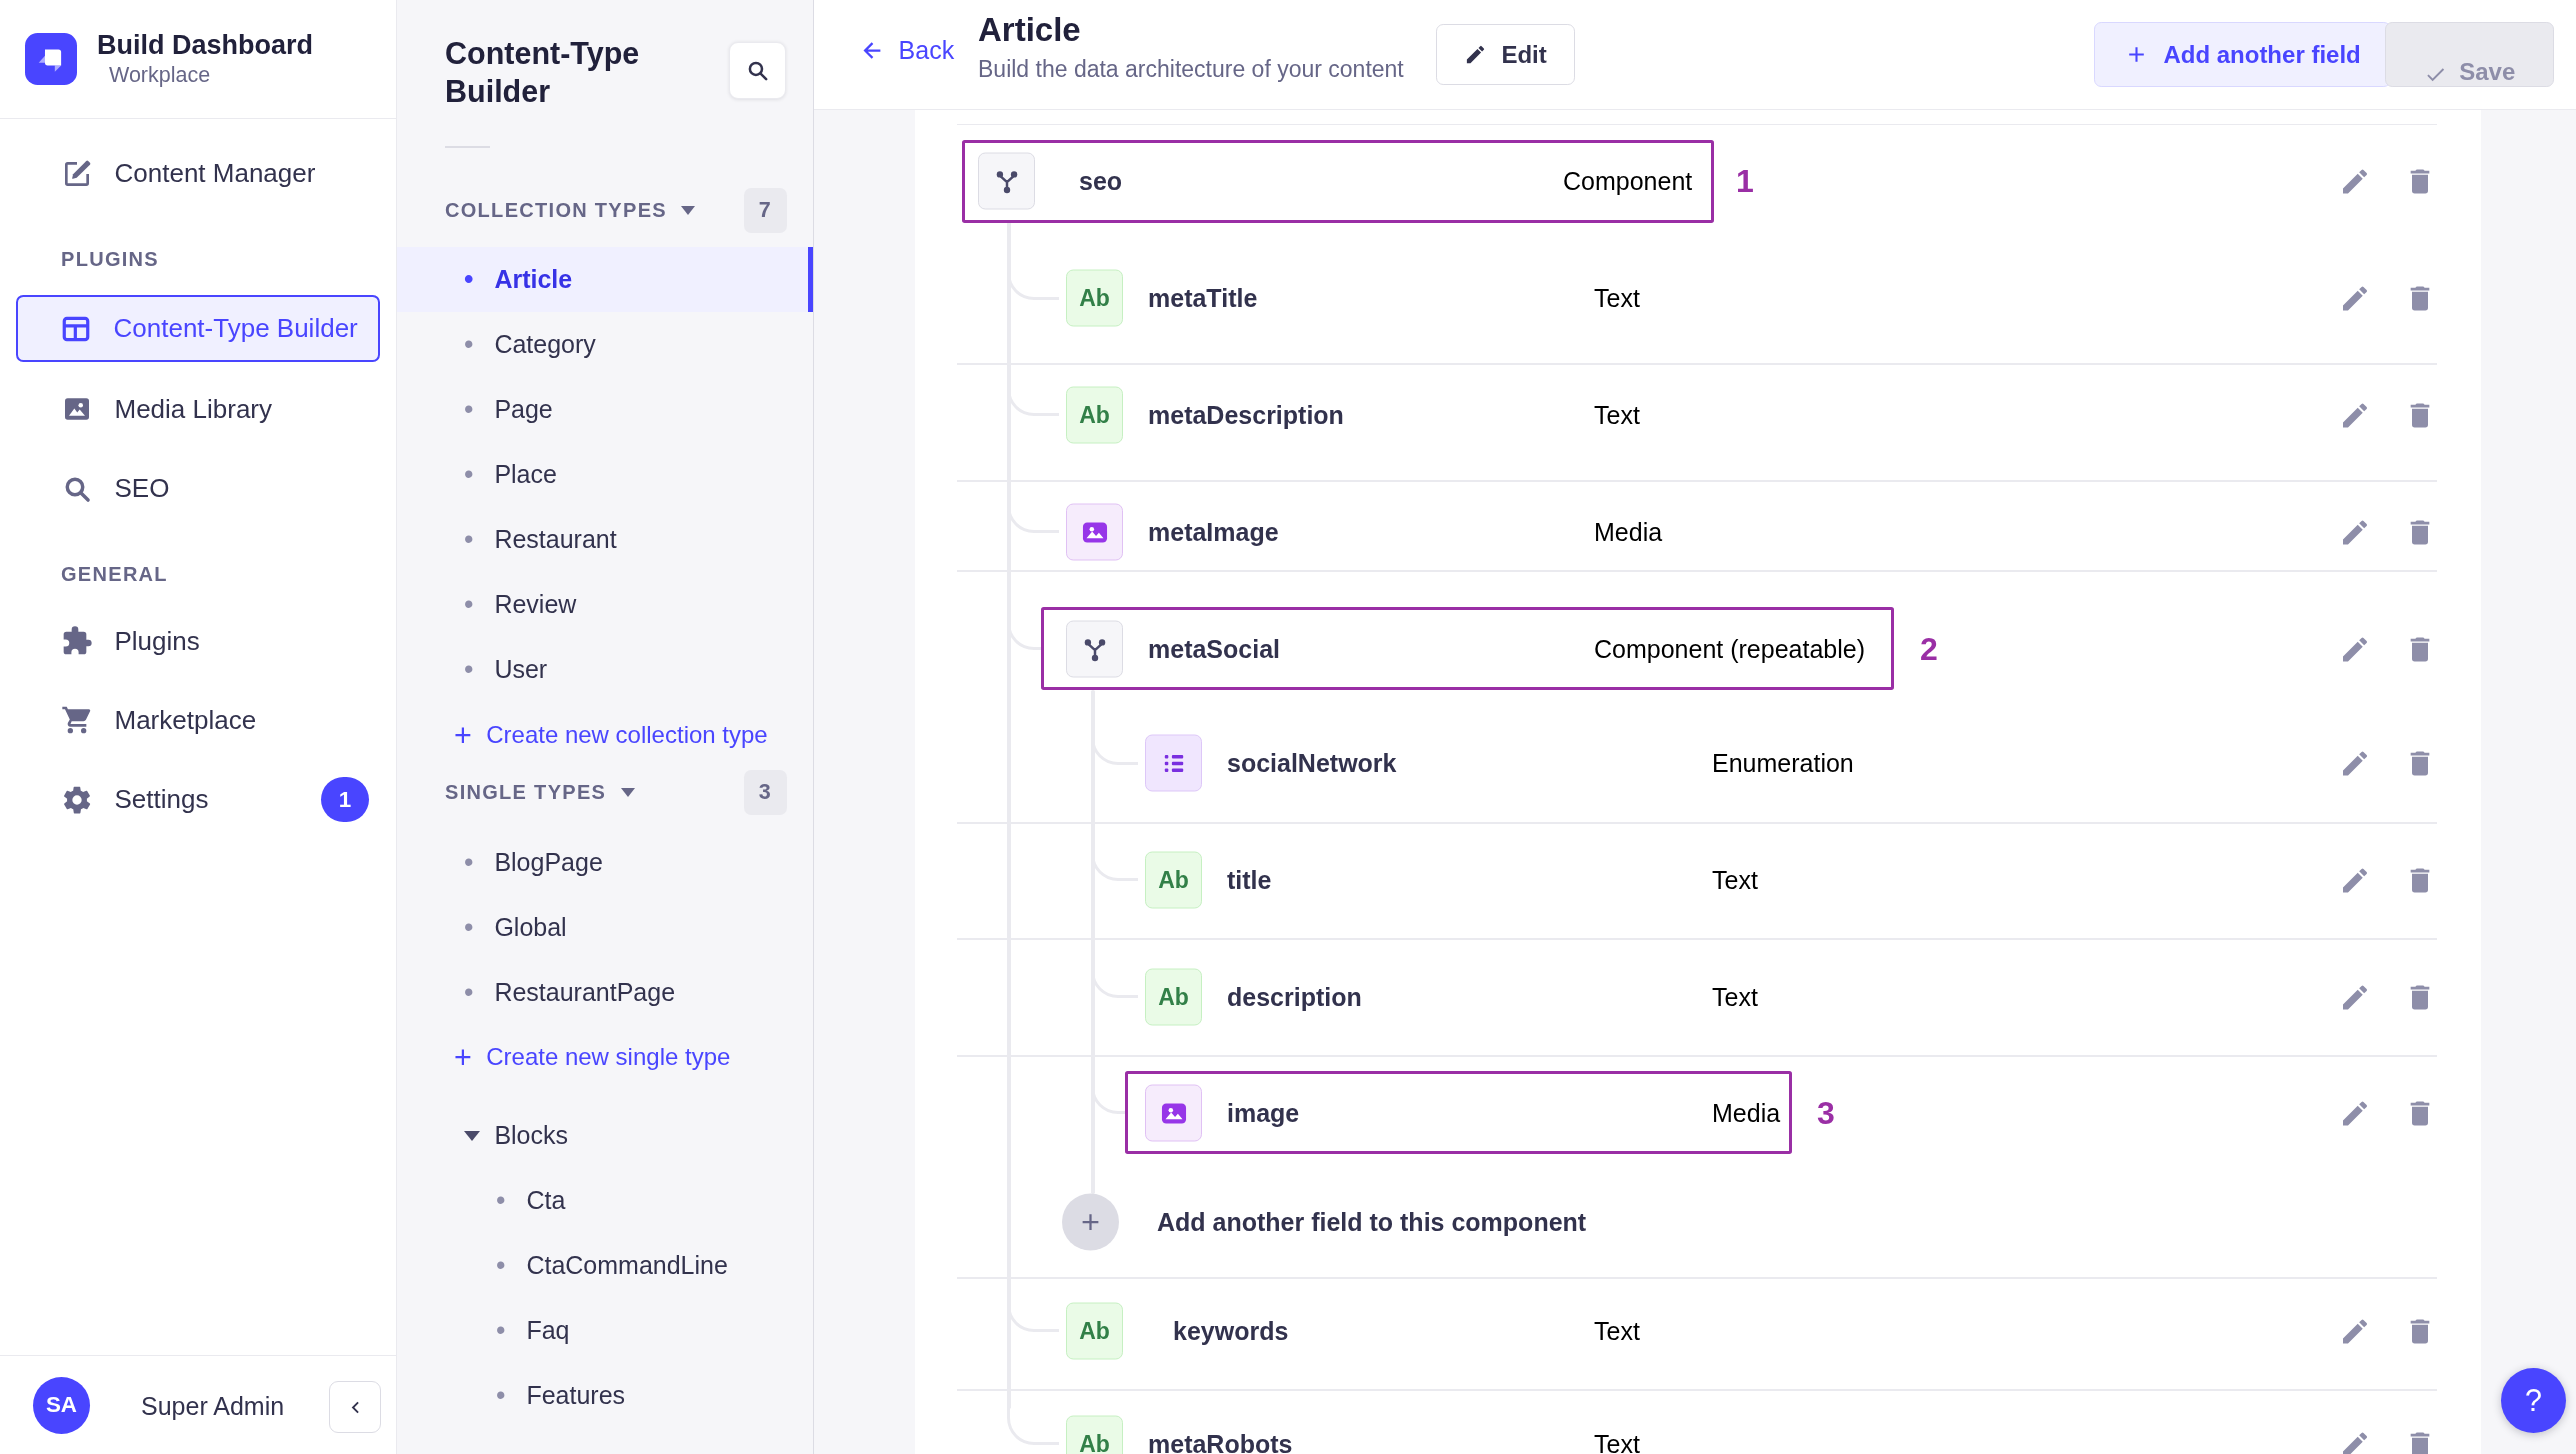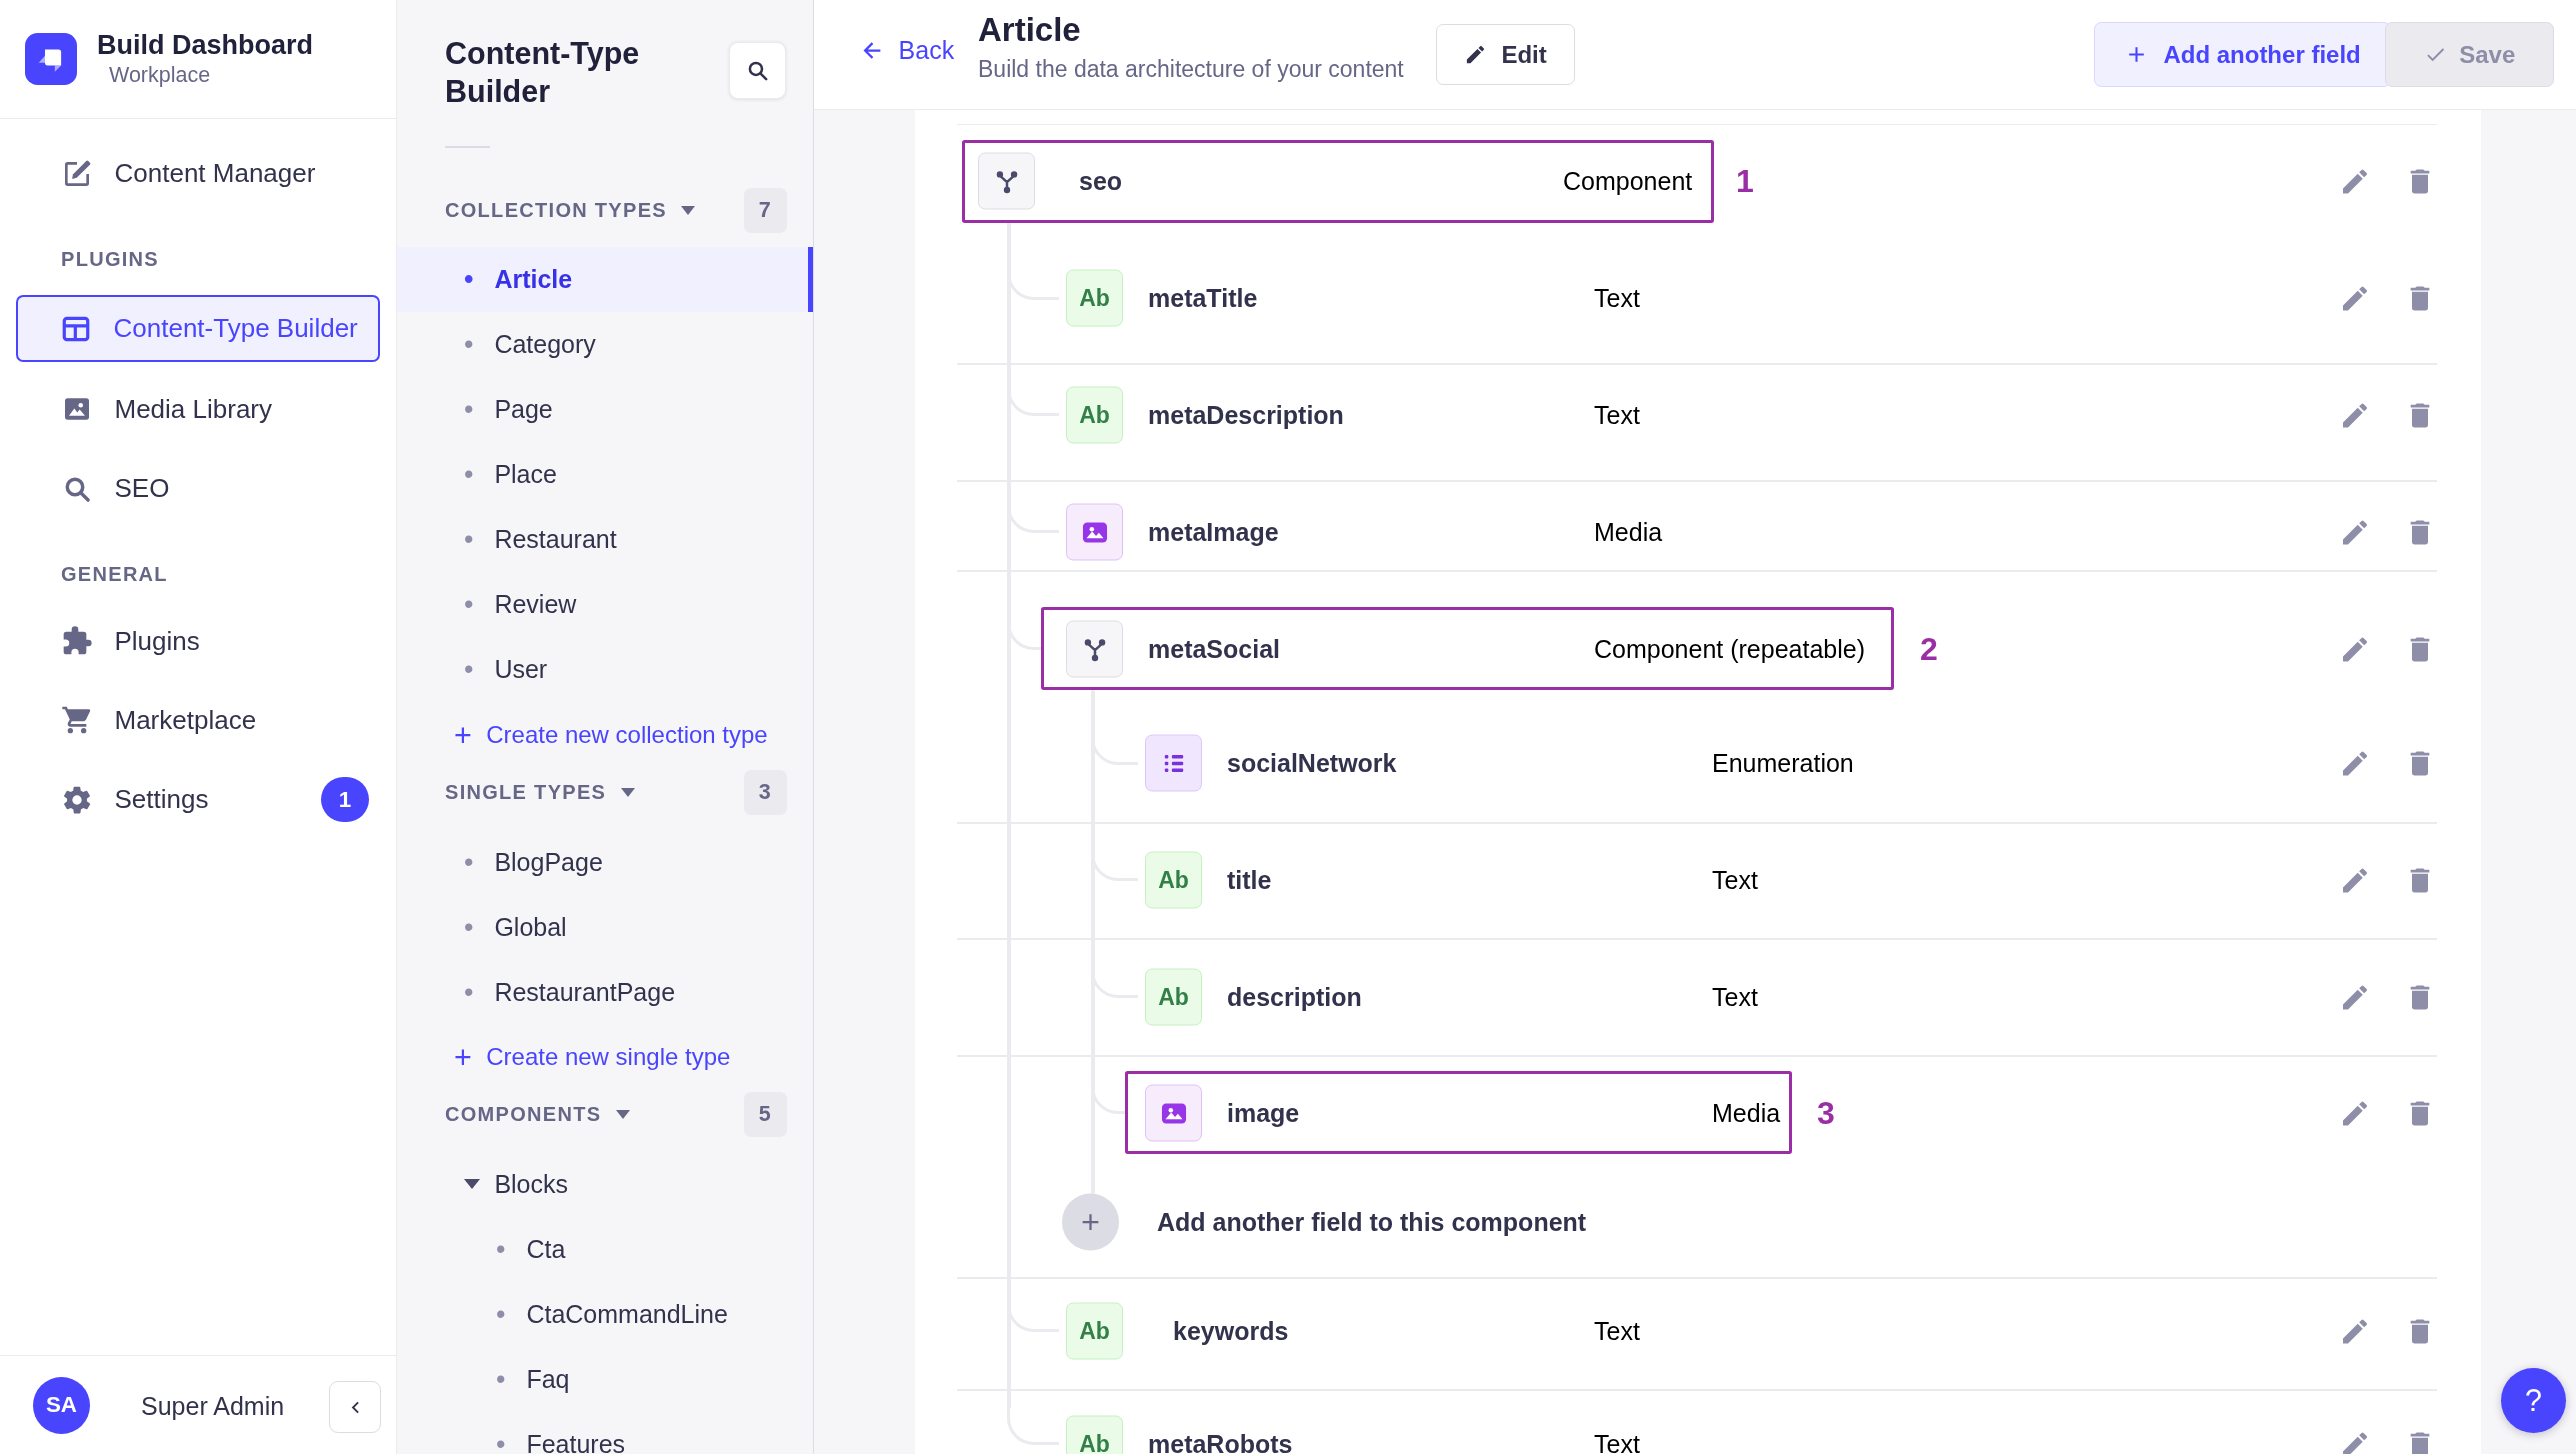--- a/index.html
+++ b/index.html
@@ -47,21 +47,21 @@
   .sn-item.sub { padding-left:99px; }
 
   
   .topbar { position:absolute; left:814px; top:0; width:1762px; height:110px; background:#fff; border-bottom:0.9px solid #EAEAEF; z-index:3; }
   .back-link { position:absolute; left:45px; top:36px; display:flex; align-items:center; gap:12.6px; color:#4945FF; font-size:25px; cursor:pointer; text-decoration:none; }
   .page-title-wrap { position:absolute; left:164px; top:10.8px; }
   .page-title { font-size:33px; font-weight:bold; color:#21213B; line-height:38px; }
   .page-subtitle { font-size:23px; color:#666687; margin-top:7.2px; }
   .edit-btn { position:absolute; left:622px; top:24px; height:61px; padding:0 27px; background:#fff; border:0.9px solid #DCDCE4; border-radius:7.2px; display:flex; align-items:center; gap:14.4px; font-size:24px; font-weight:600; color:#32324D; cursor:pointer; }
   .add-field-btn { position:absolute; left:1280px; top:22.4px; height:65px; padding:0 29px; background:#F0F0FF; border:0.9px solid #D9D8FF; border-radius:7.2px; display:flex; align-items:center; gap:14.4px; font-size:24px; font-weight:bold; color:#4945FF; cursor:pointer; }
-  .save-btn { position:absolute; left:1571px; top:22.4px; height:65px; min-width:169px; padding:0 27px; background:#EAEAEF; border:0.9px solid #DCDCE4; border-radius:7.2px; display:flex; align-items:center; justify-content:center; gap:12.6px; font-size:24px; font-weight:bold; color:#8E8EA9; cursor:pointer; }
+  .save-btn { position:absolute; left:1571px; top:22.4px; height:65px; min-width:169px; padding:0 27px; background:#EAEAEF; border:0.9px solid #DCDCE4; border-radius:7.2px; display:flex; align-items:flex-end; justify-content:center; gap:12.6px; font-size:24px; font-weight:bold; color:#8E8EA9; cursor:pointer; }
 
   
   .content { position:absolute; left:814px; top:110px; width:1762px; height:1344px; background:#F6F6F9; }
   .card { position:absolute; left:101px; top:0; width:1566px; height:1344px; background:#fff; }
   .f-divider { position:absolute; left:42px; width:1480px; height:1.8px; background:#EAEAEF; z-index:0; }
   .tree-v { position:absolute; width:3.6px; background:#EAEAEF; z-index:1; border-radius:1.8px; }
   .tree-elbow { position:absolute; height:39px; border-left:3.6px solid #EAEAEF; border-bottom:3.6px solid #EAEAEF; border-bottom-left-radius:27px; z-index:1; }
   .pbox { position:absolute; border:3.6px solid #9A2FA5; border-radius:2.7px; background:transparent; z-index:2; pointer-events:none; }
   .f-icon { position:absolute; width:57px; height:57px; transform:translateY(-50%); border-radius:7.2px; border:1.8px solid; display:flex; align-items:center; justify-content:center; z-index:2; font-weight:bold; }
   .fi-component { background:#F6F6F9; border-color:#DCDCE4; color:#4A4A6A; }
@@ -242,25 +242,20 @@
             <span>Global</span>
           </div>
           <div class="sn-item">
             <span class="bullet">•</span>
             <span>RestaurantPage</span>
           </div>
           <div class="sn-item link">
             <span class="plus">+</span>
             <span>Create new single type</span>
           </div>
-        </div>
-        <div class="sn-header">
-          <span>COMPONENTS</span>
-          <span class="caret"></span>
-          <span class="sn-count">5</span>
         </div>
         <div class="sn-items">
           <div class="sn-item group">
             <span class="gcaret"></span>
             <span>Blocks</span>
           </div>
           <div class="sn-item sub">
             <span class="bullet">•</span>
             <span>Cta</span>
           </div>

